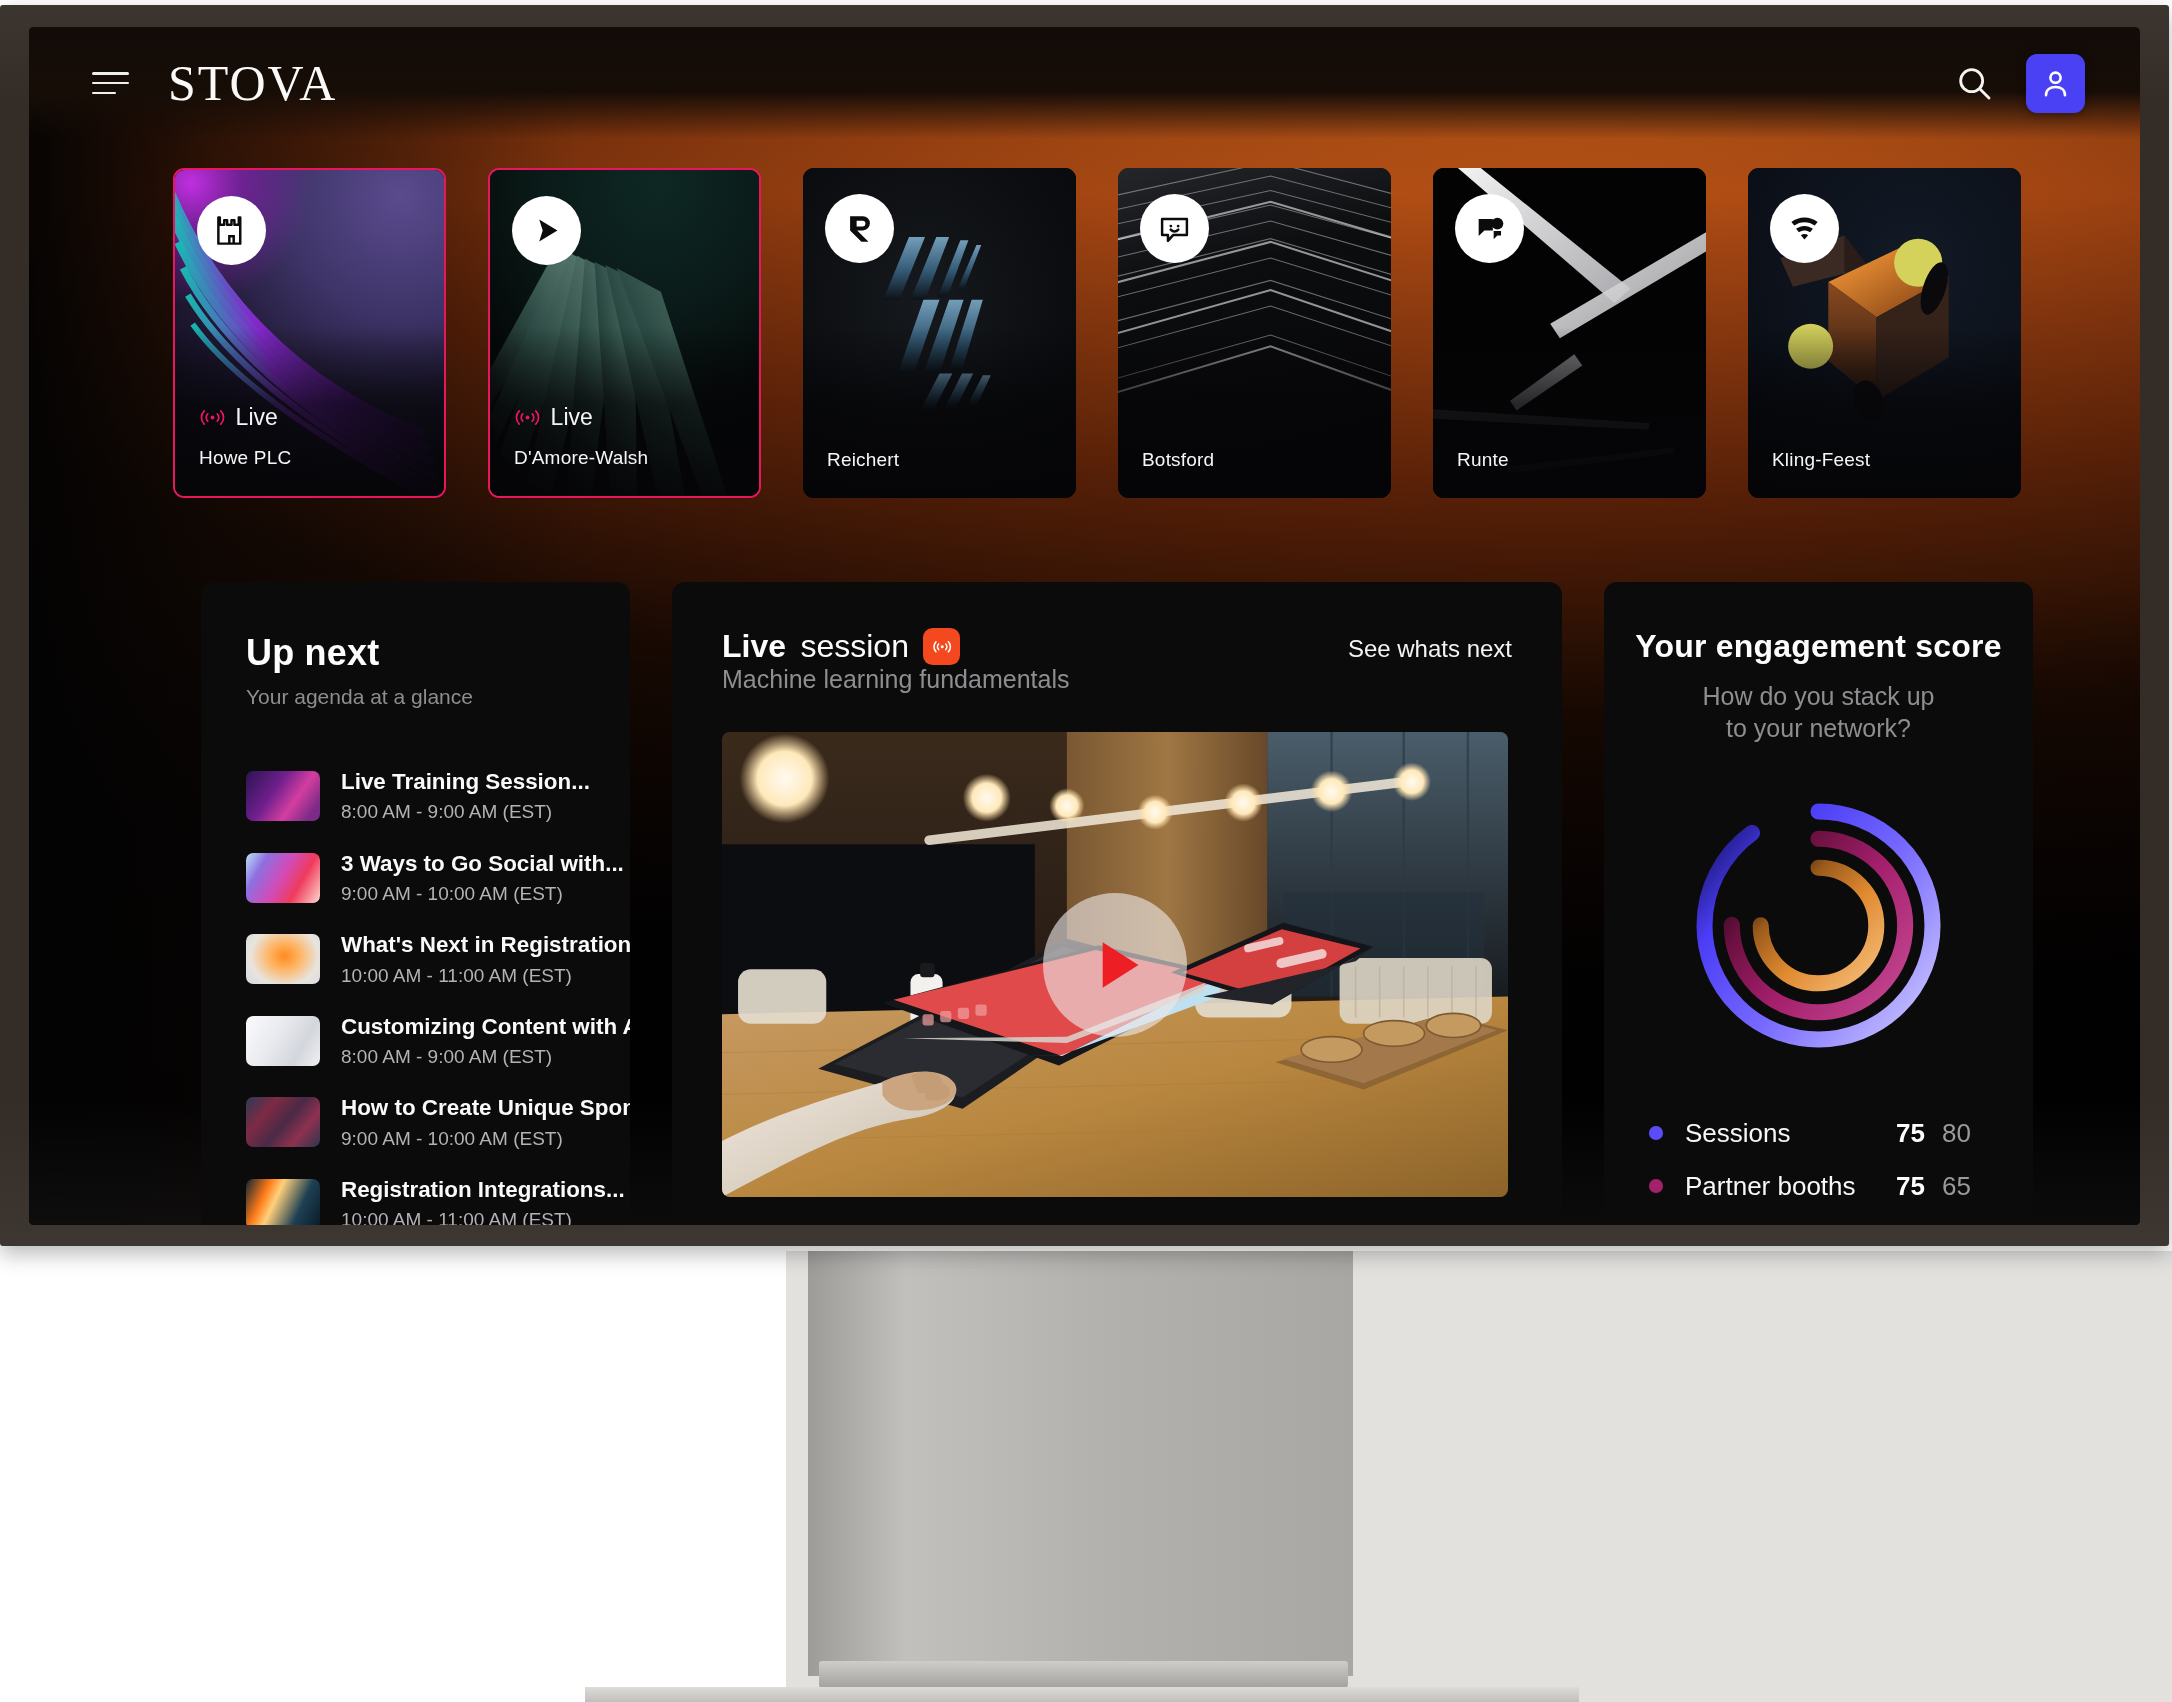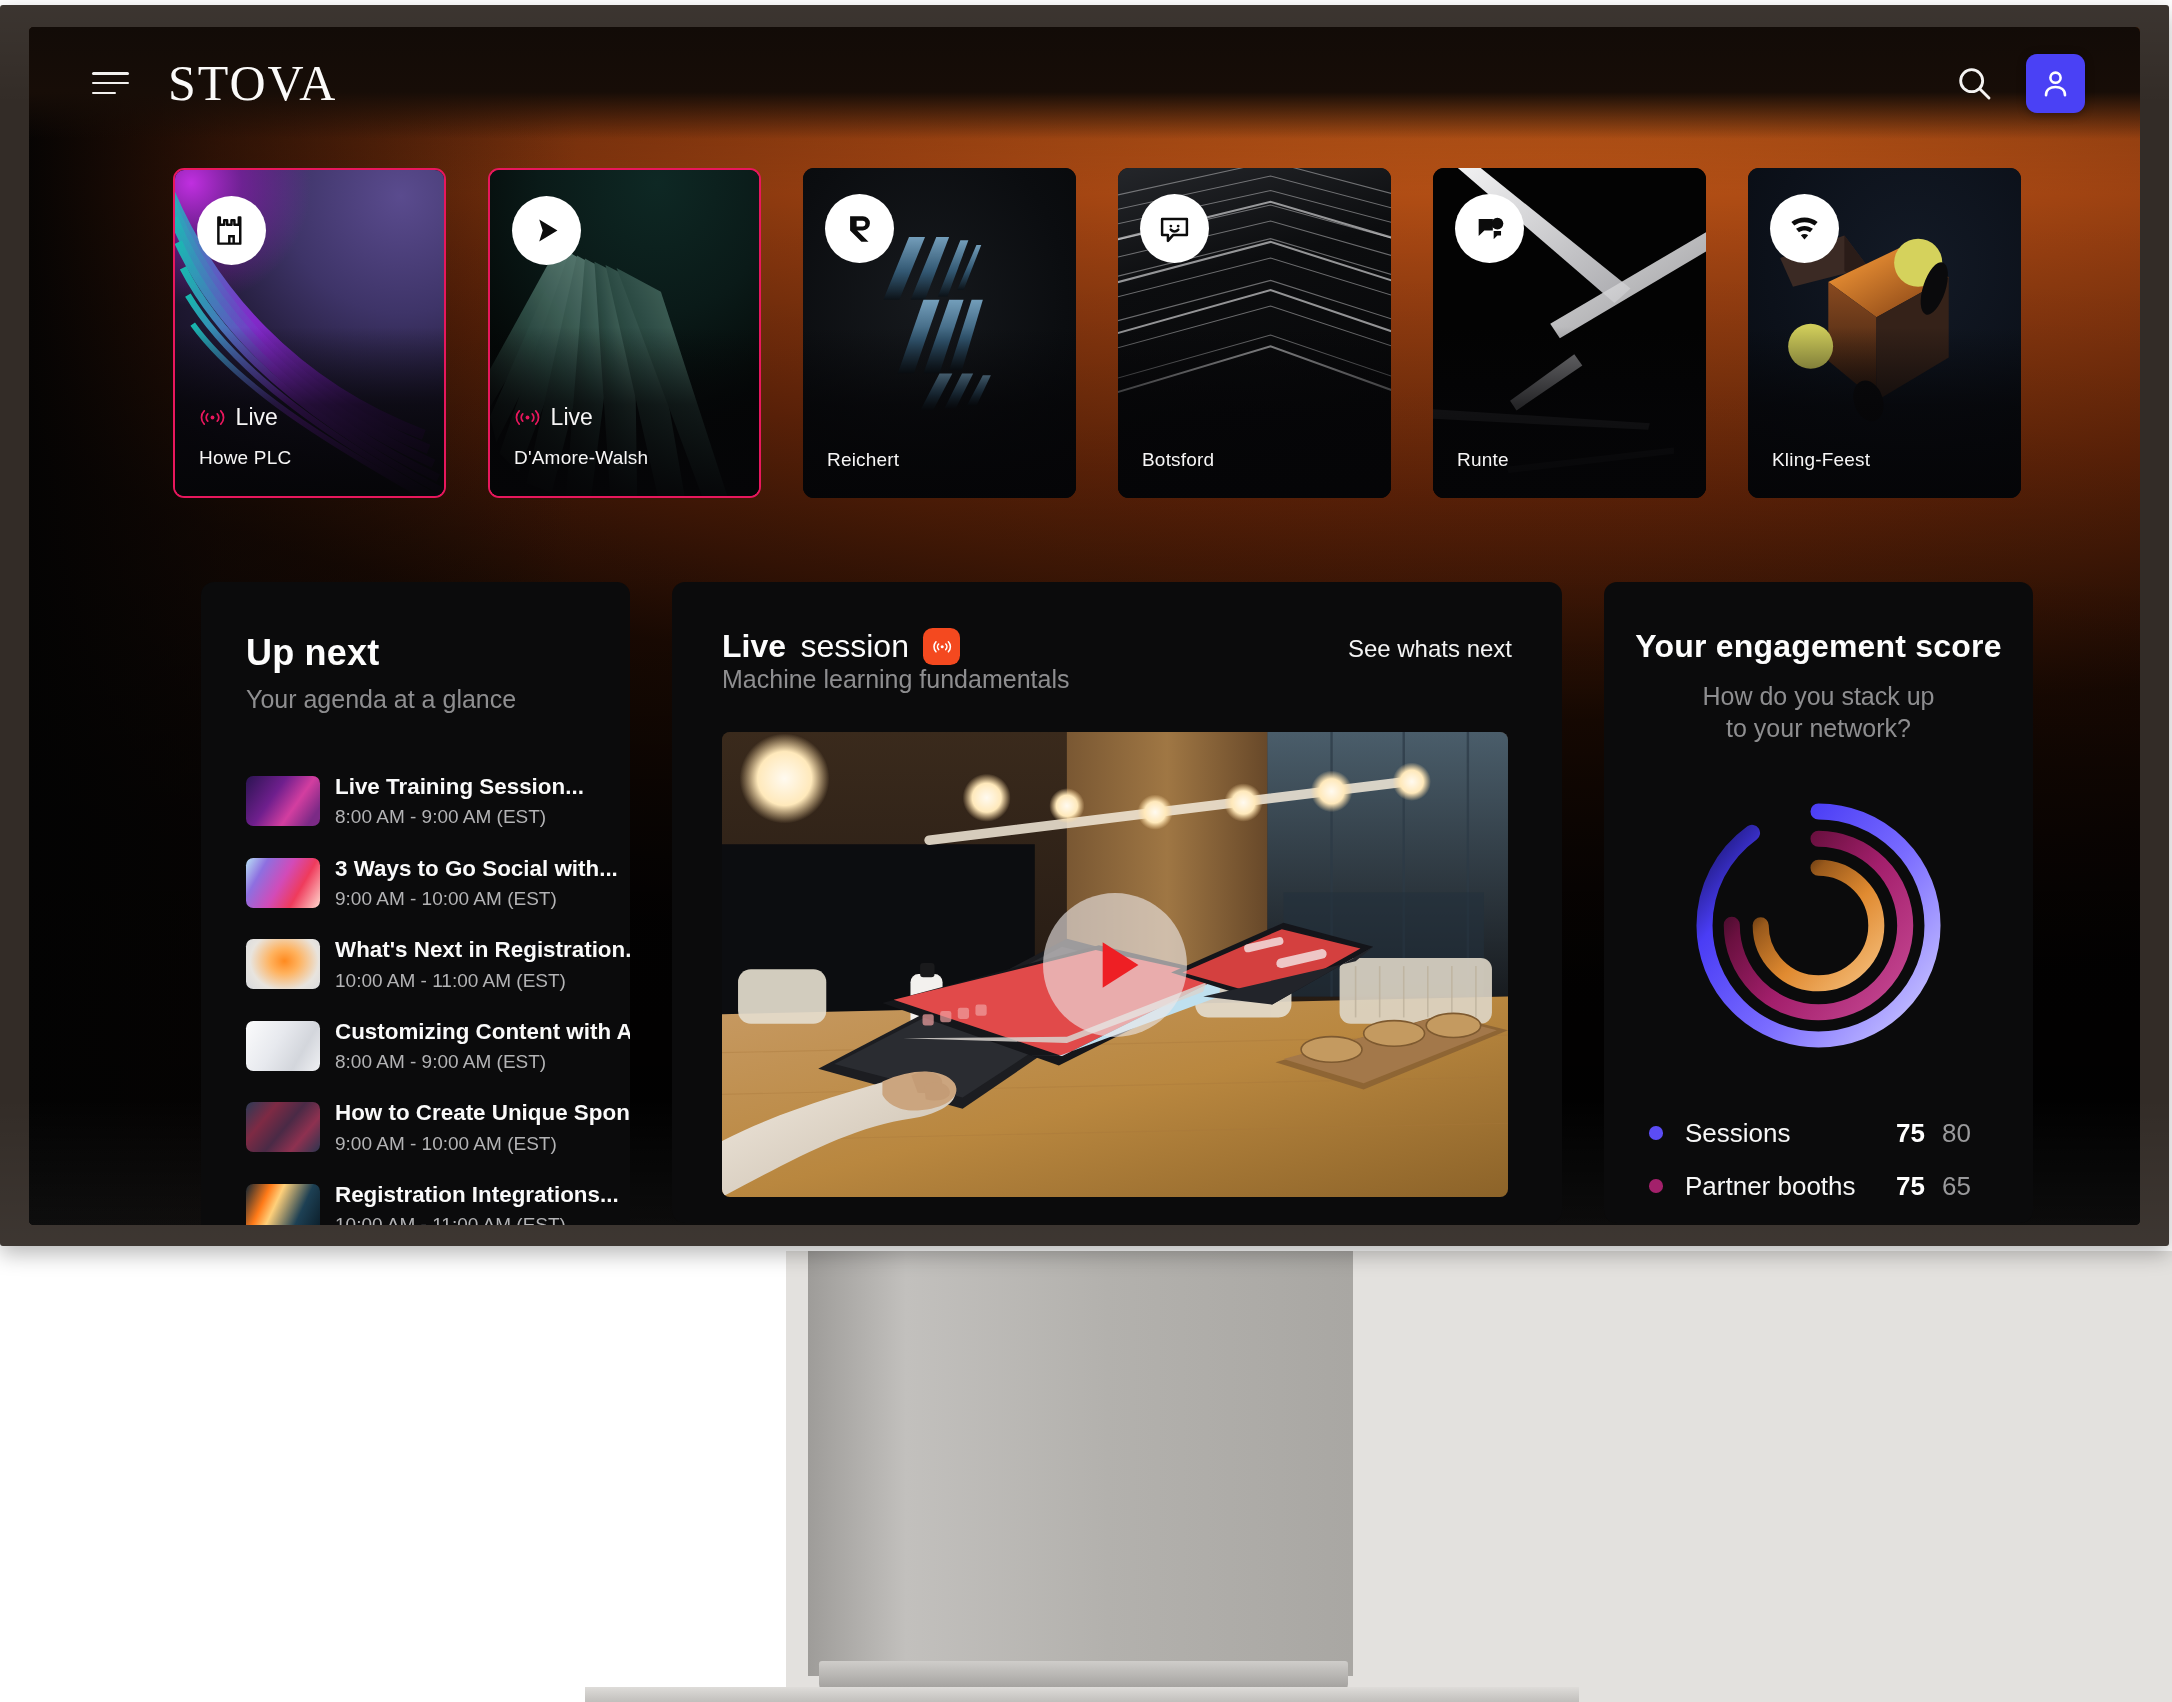--- a/index.html
+++ b/index.html
@@ -156,24 +156,24 @@
 
   
   #panels { position: absolute; left: 172px; top: 555px; display: flex; gap: 42px; z-index: 3; }
   .panel { background: #0b0b0c; border-radius: 13px; position: relative; }
   .panel-title { color: #fdfdfd; font-weight: 700; letter-spacing: 0.2px; }
   .panel-sub { color: #8e8e90; }
 
   
   #panel-upnext { width: 429px; height: 802px; padding: 50px 0 0 0; overflow: hidden; }
   #panel-upnext .panel-title { font-size: 36px; padding: 0 45px; }
-  #panel-upnext .panel-sub { font-size: 25px; padding: 11.2px 45px 0; }
+  #panel-upnext .panel-sub { font-size: 21px; padding: 11.2px 45px 0; }
   #agenda { margin-top: 46px; }
   .agenda-item {
-    display: flex; align-items: center; gap: 15px;
+    display: flex; align-items: center; gap: 21px;
     padding: 13.6px 45px; cursor: pointer;
   }
   .agenda-thumb { width: 74px; height: 50px; border-radius: 7.2px; flex: none; overflow: hidden; }
   .agenda-txt { min-width: 0; }
   .agenda-name { color: #fafafa; font-size: 22.4px; font-weight: 700; white-space: nowrap; }
   .agenda-time { color: #b3b3b5; font-size: 19px; margin-top: 6.4px; white-space: nowrap; }
 
   .th1 { background: linear-gradient(125deg,#2b1452 0%, #6f1f8d 38%, #d33ea0 64%, #7b2a86 88%); }
   .th2 { background: linear-gradient(120deg,#b9e3f6 0%, #8e6fe0 22%, #d24bb8 48%, #ef3b5c 70%, #ffd9cf 100%); }
   .th3 { background: radial-gradient(70% 90% at 52% 44%, #ff8a1f 0%, #ffb25e 28%, #e8e4de 66%, #d5d8dd 100%); }

